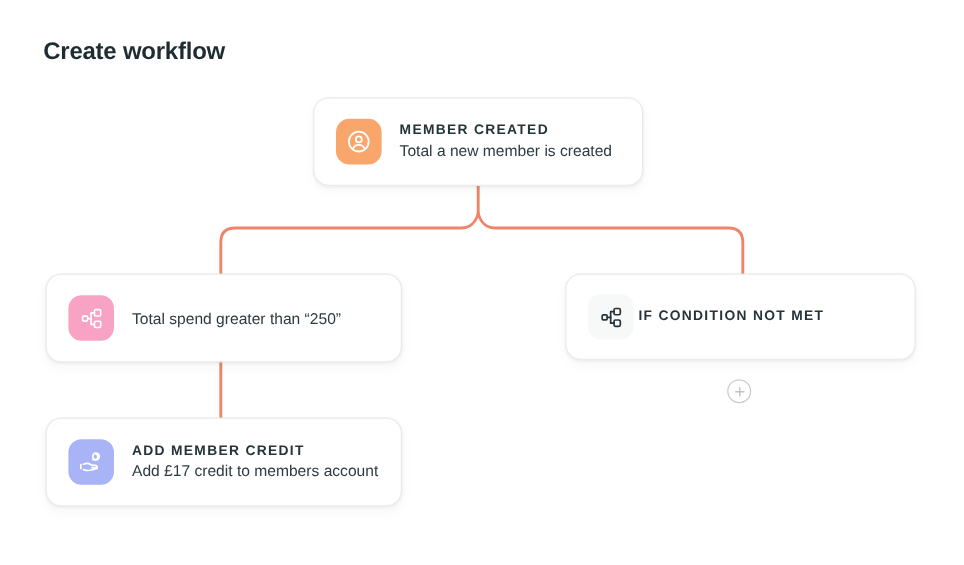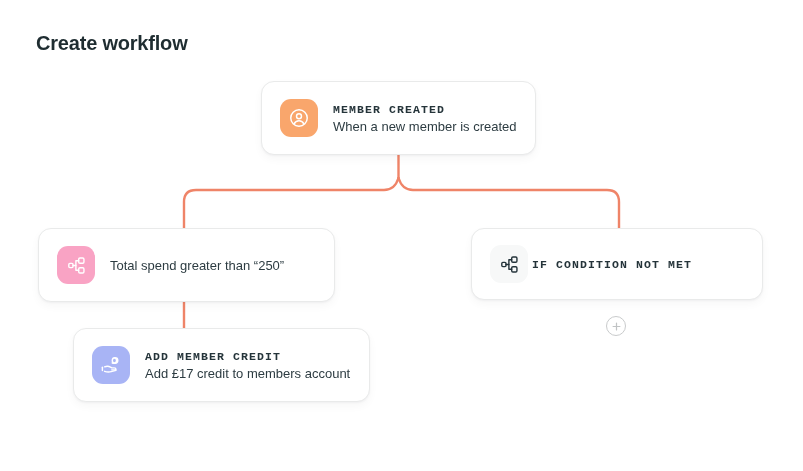--- a/index.html
+++ b/index.html
@@ -74,40 +74,40 @@
   }
   .icon-tile svg { display: block; }
 
   .labels {
     display: flex;
     flex-direction: column;
     justify-content: center;
     gap: 3px;
   }
   .node-title {
-    font-family: Liberation Mono, monospace;
+    font-family: Liberation Sans, sans-serif;
     font-size: 11.5px;
     font-weight: 700;
     letter-spacing: 1.1px;
     color: #25343a;
     white-space: nowrap;
   }
   .node-sub {
     font-family: "Liberation Sans", sans-serif;
     font-size: 13px;
     color: #2d3c42;
     white-space: nowrap;
   }
   .title-only .node-title { font-size: 11.5px; }
 
   
   #node-member-created { left: 261px; top: 81px; width: 275px; height: 74px; }
   #node-if-met        { left: 38px;  top: 228px; width: 297px; height: 74px; }
   #node-if-not-met    { left: 471px; top: 228px; width: 292px; height: 72px; }
-  #node-add-credit    { left: 38px;  top: 328px; width: 297px; height: 74px; margin-left: 35px; }
+  #node-add-credit    { left: 38px;  top: 348px; width: 297px; height: 74px; }
 
   #node-if-not-met .node-inner { gap: 4px; }
 
   
   #add-branch-button {
     position: absolute;
     left: 606px;
     top: 316px;
     width: 20px;
     height: 20px;
@@ -144,21 +144,21 @@
     <div class="node-inner">
       <span class="icon-tile" style="background:#f9a66c">
         <svg width="22" height="22" viewBox="0 0 24 24" fill="none" stroke="#ffffff" stroke-width="1.6" stroke-linecap="round" stroke-linejoin="round">
           <circle cx="12" cy="12" r="9"></circle>
           <circle cx="12" cy="10" r="2.7"></circle>
           <path d="M6.7 18.4c1-2.3 2.9-3.5 5.3-3.5s4.3 1.2 5.3 3.5"></path>
         </svg>
       </span>
       <span class="labels">
         <span class="node-title">MEMBER CREATED</span>
-        <span class="node-sub">When a new member is created</span>
+        <span class="node-sub">Total a new member is created</span>
       </span>
     </div>
   </div>
 
   <div class="node" id="node-if-met">
     <div class="node-inner">
       <span class="icon-tile" style="background:#f9a3c4">
         <svg width="21" height="21" viewBox="0 0 24 24" fill="none" stroke="#ffffff" stroke-width="1.6" stroke-linecap="round" stroke-linejoin="round">
           <rect x="14.5" y="3.5" width="6" height="6" rx="1.4"></rect>
           <rect x="14.5" y="14.5" width="6" height="6" rx="1.4"></rect>

